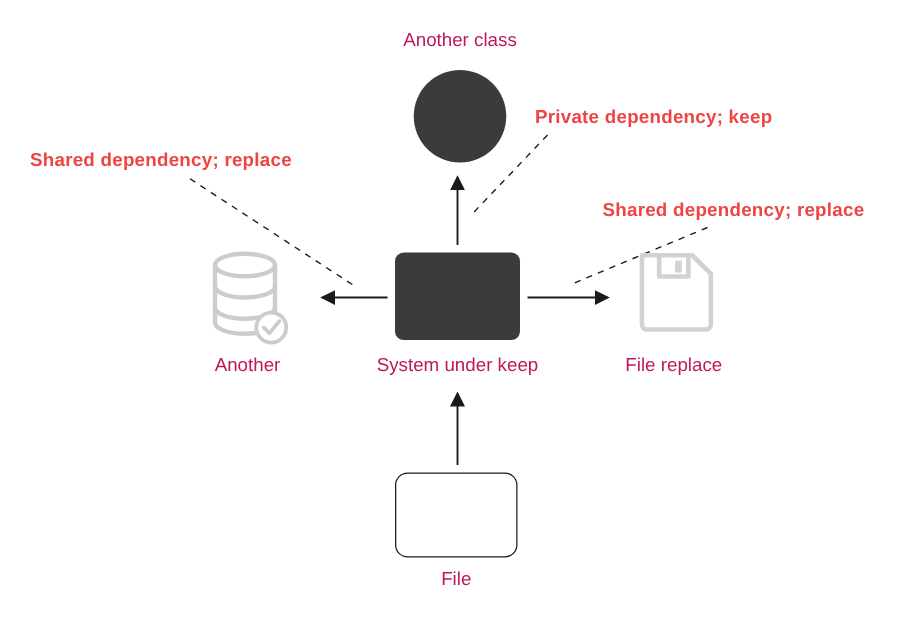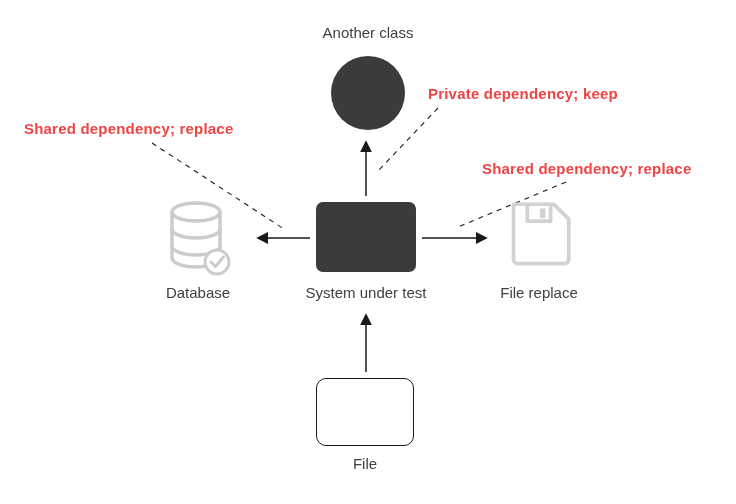--- a/index.html
+++ b/index.html
@@ -10,21 +10,21 @@
     background: #ffffff;
     font-family: "Liberation Sans", sans-serif;
     color: #1a1a1a;
     overflow: hidden;
   }
   .layer { position: absolute; left: 0; top: 0; }
   .label {
     position: absolute;
     font-size: 15px;
     white-space: nowrap;
-    color: #404040;
+    color: #be185d;
   }
   .centered { transform: translateX(-50%); }
   .annotation {
     position: absolute;
     font-size: 15px;
     font-weight: 700;
     white-space: nowrap;
     color: #ef4444;
     letter-spacing: 0.2px;
   }
@@ -83,37 +83,37 @@
 
     <line x1="438" y1="108" x2="377" y2="172" stroke="#1a1a1a" stroke-width="1.1" stroke-dasharray="5 5"></line>
 
     <line x1="566" y1="182" x2="458" y2="227" stroke="#1a1a1a" stroke-width="1.1" stroke-dasharray="5 5"></line>
   </svg>
 
   <div class="label centered" style="left:368px; top:24px;">Another class</div>
   <div class="node-circle"></div>
 
   <div class="node-rect"></div>
-  <div class="label centered" style="left:366px; top:284px;">System under test</div>
+  <div class="label centered" style="left:366px; top:284px;">System under keep</div>
 
   <div class="icon-box" style="left:160px; top:198px;">
     <svg width="76" height="84" viewBox="0 0 76 84">
       <g stroke="#cccccc" stroke-width="3.5" fill="none" stroke-linecap="round">
         <ellipse cx="36" cy="14" rx="24" ry="9"></ellipse>
         <path d="M12 14 V60 a24 9 0 0 0 48 0 V14"></path>
         <path d="M12 31 a24 9 0 0 0 48 0"></path>
         <path d="M12 48 a24 9 0 0 0 48 0"></path>
       </g>
       <g>
         <circle cx="57" cy="64" r="12" fill="#ffffff" stroke="#cccccc" stroke-width="3"></circle>
         <path d="M51 64 l4.5 4.5 L63.5 59" fill="none" stroke="#cccccc" stroke-width="3" stroke-linecap="round" stroke-linejoin="round"></path>
       </g>
     </svg>
   </div>
-  <div class="label centered" style="left:198px; top:284px;">Database</div>
+  <div class="label centered" style="left:198px; top:284px;">Another</div>
 
   <div class="icon-box" style="left:505px; top:200px;">
     <svg width="68" height="70" viewBox="0 0 64 66">
       <g stroke="#d2d2d2" stroke-width="3.5" fill="#ffffff" stroke-linejoin="round">
         <path d="M8 4 H46 L60 18 V56 a4 4 0 0 1 -4 4 H12 a4 4 0 0 1 -4 -4 Z"></path>
         <path d="M21 4 V20 H43 V4" fill="none"></path>
       </g>
       <rect x="33" y="8" width="5" height="9" fill="#d2d2d2"></rect>
     </svg>
   </div>

